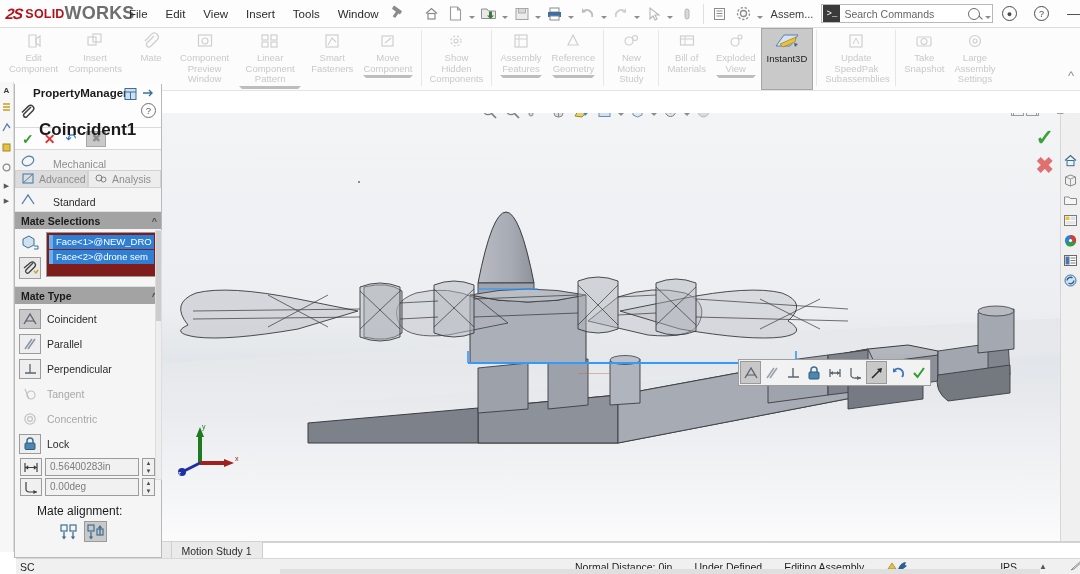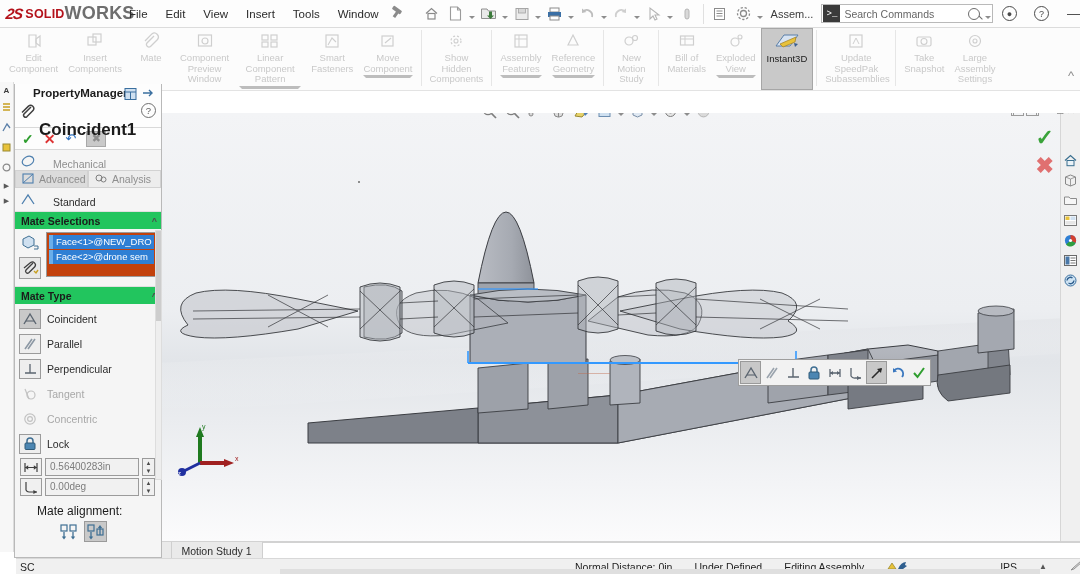--- a/index.html
+++ b/index.html
@@ -157,30 +157,30 @@
   .tabrow { display:flex; height:18px; }
   .tabrow .t {
     flex:1; display:flex; align-items:center; gap:4px; padding-left:5px;
     font-size:10.5px; color:#8e8e8e; border:1px solid #d2d2d2; background:#ededed;
   }
   .tabrow .t.active { background:#dcdcdc; }
   .tabplain { display:flex; align-items:flex-end; gap:17px; height:20px; padding-left:5px; font-size:10.5px; color:#2b2b2b; background:#f5f5f5;}
 
   .sec-hdr {
     display:flex; align-items:center; height:18px; padding:0 4px 0 6px;
-    font-size:10.5px; font-weight:bold; color:#1b1b1b; background:#22c55e;
+    font-size:10.5px; font-weight:bold; color:#1b1b1b; background:#a3a3a3;
     border-top:1px solid #e0e0e0; margin-top:3px;
   }
   .sec-hdr .chev { margin-left:auto; color:#4c4c4c; font-size:9px;}
   .sel-body { display:flex; padding:3px 4px 4px 4px; gap:3px; }
   .sel-icons { display:flex; flex-direction:column; gap:3px; width:24px;}
   .selico { width:22px;height:22px; display:flex;align-items:center;justify-content:center;}
   .selico.box { border:1px solid #9e9e9e; background:#e8e8e8;}
   .sel-list {
-    flex:1; height:45px; border:1px solid #9a9a9a; background:#c2410c; overflow:hidden;
+    flex:1; height:45px; border:1px solid #9a9a9a; background:#7f1d1d; overflow:hidden;
     display:flex; flex-direction:column; padding:2px;
   }
   .sel-item {
     background:#2f7fd4; color:#fff; font-size:9.5px; height:14px; padding:1px 2px 0 3px;
     white-space:nowrap; overflow:hidden; margin-bottom:1px; border-left:4px solid #6aaeea;
   }
   .mate-list { padding:2px 0 0 4px; }
   .mate-item { display:flex; align-items:center; gap:6px; height:25px; font-size:10.5px; color:#2b2b2b;}
   .mate-item.dis { color:#a8a8a8; }
   .mate-ico { width:22px; height:20px; display:flex;align-items:center;justify-content:center;}

